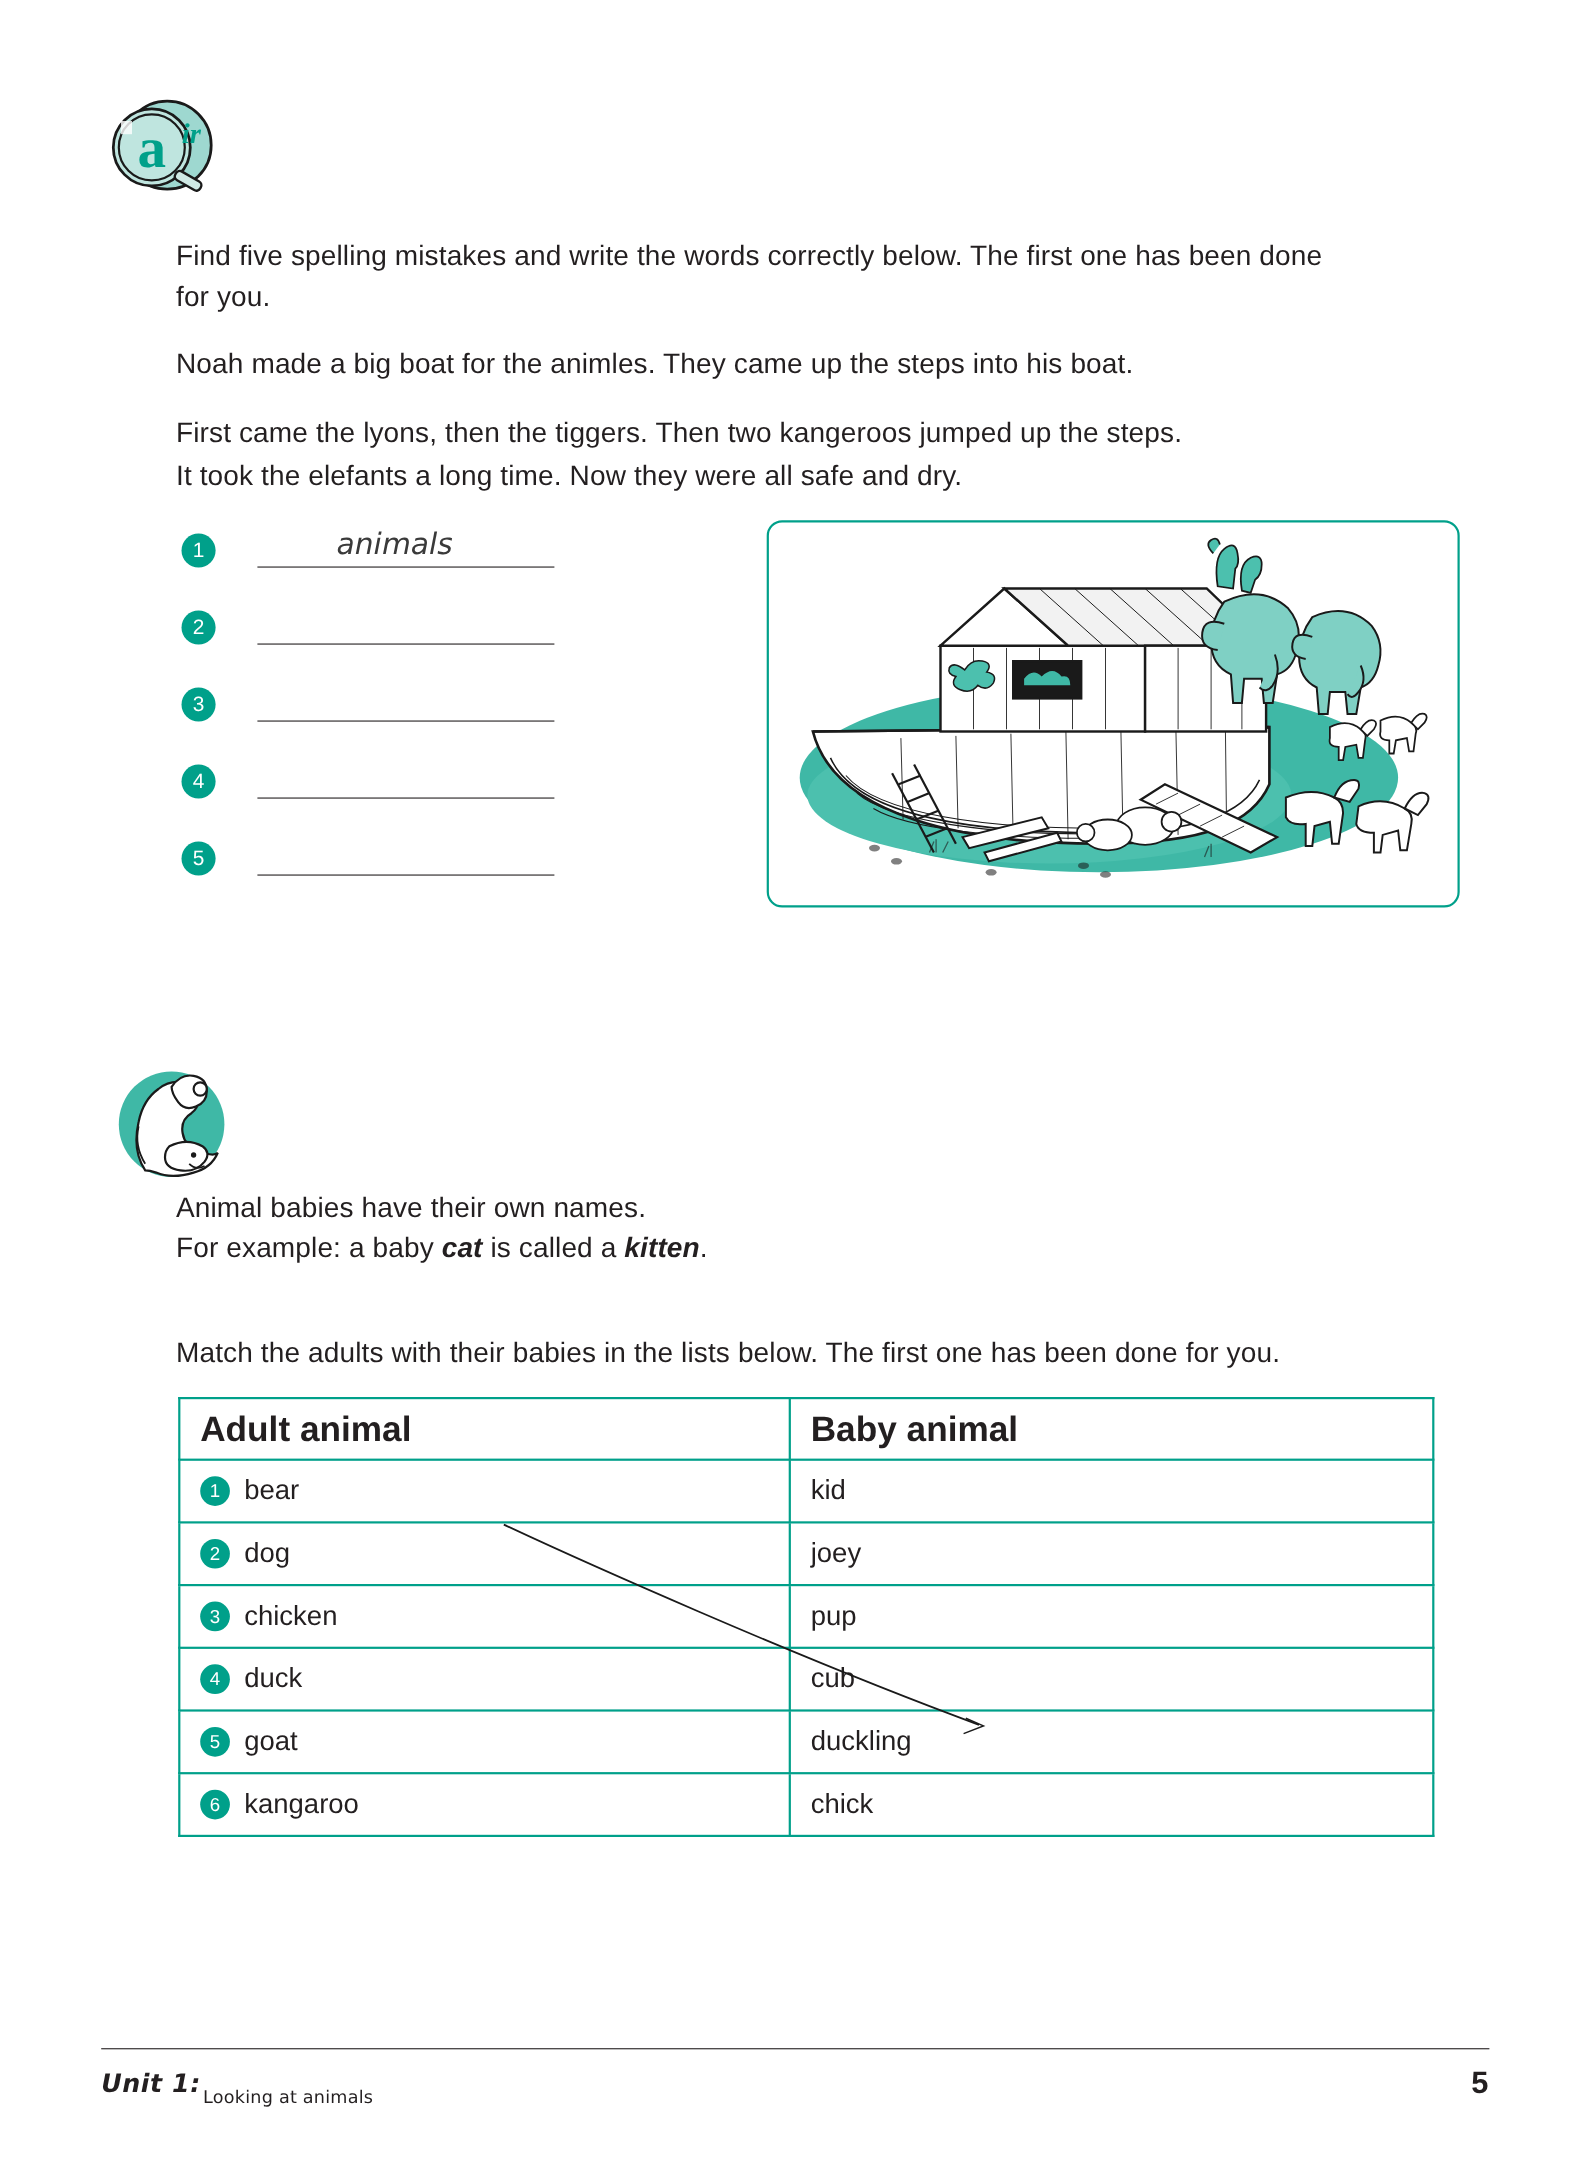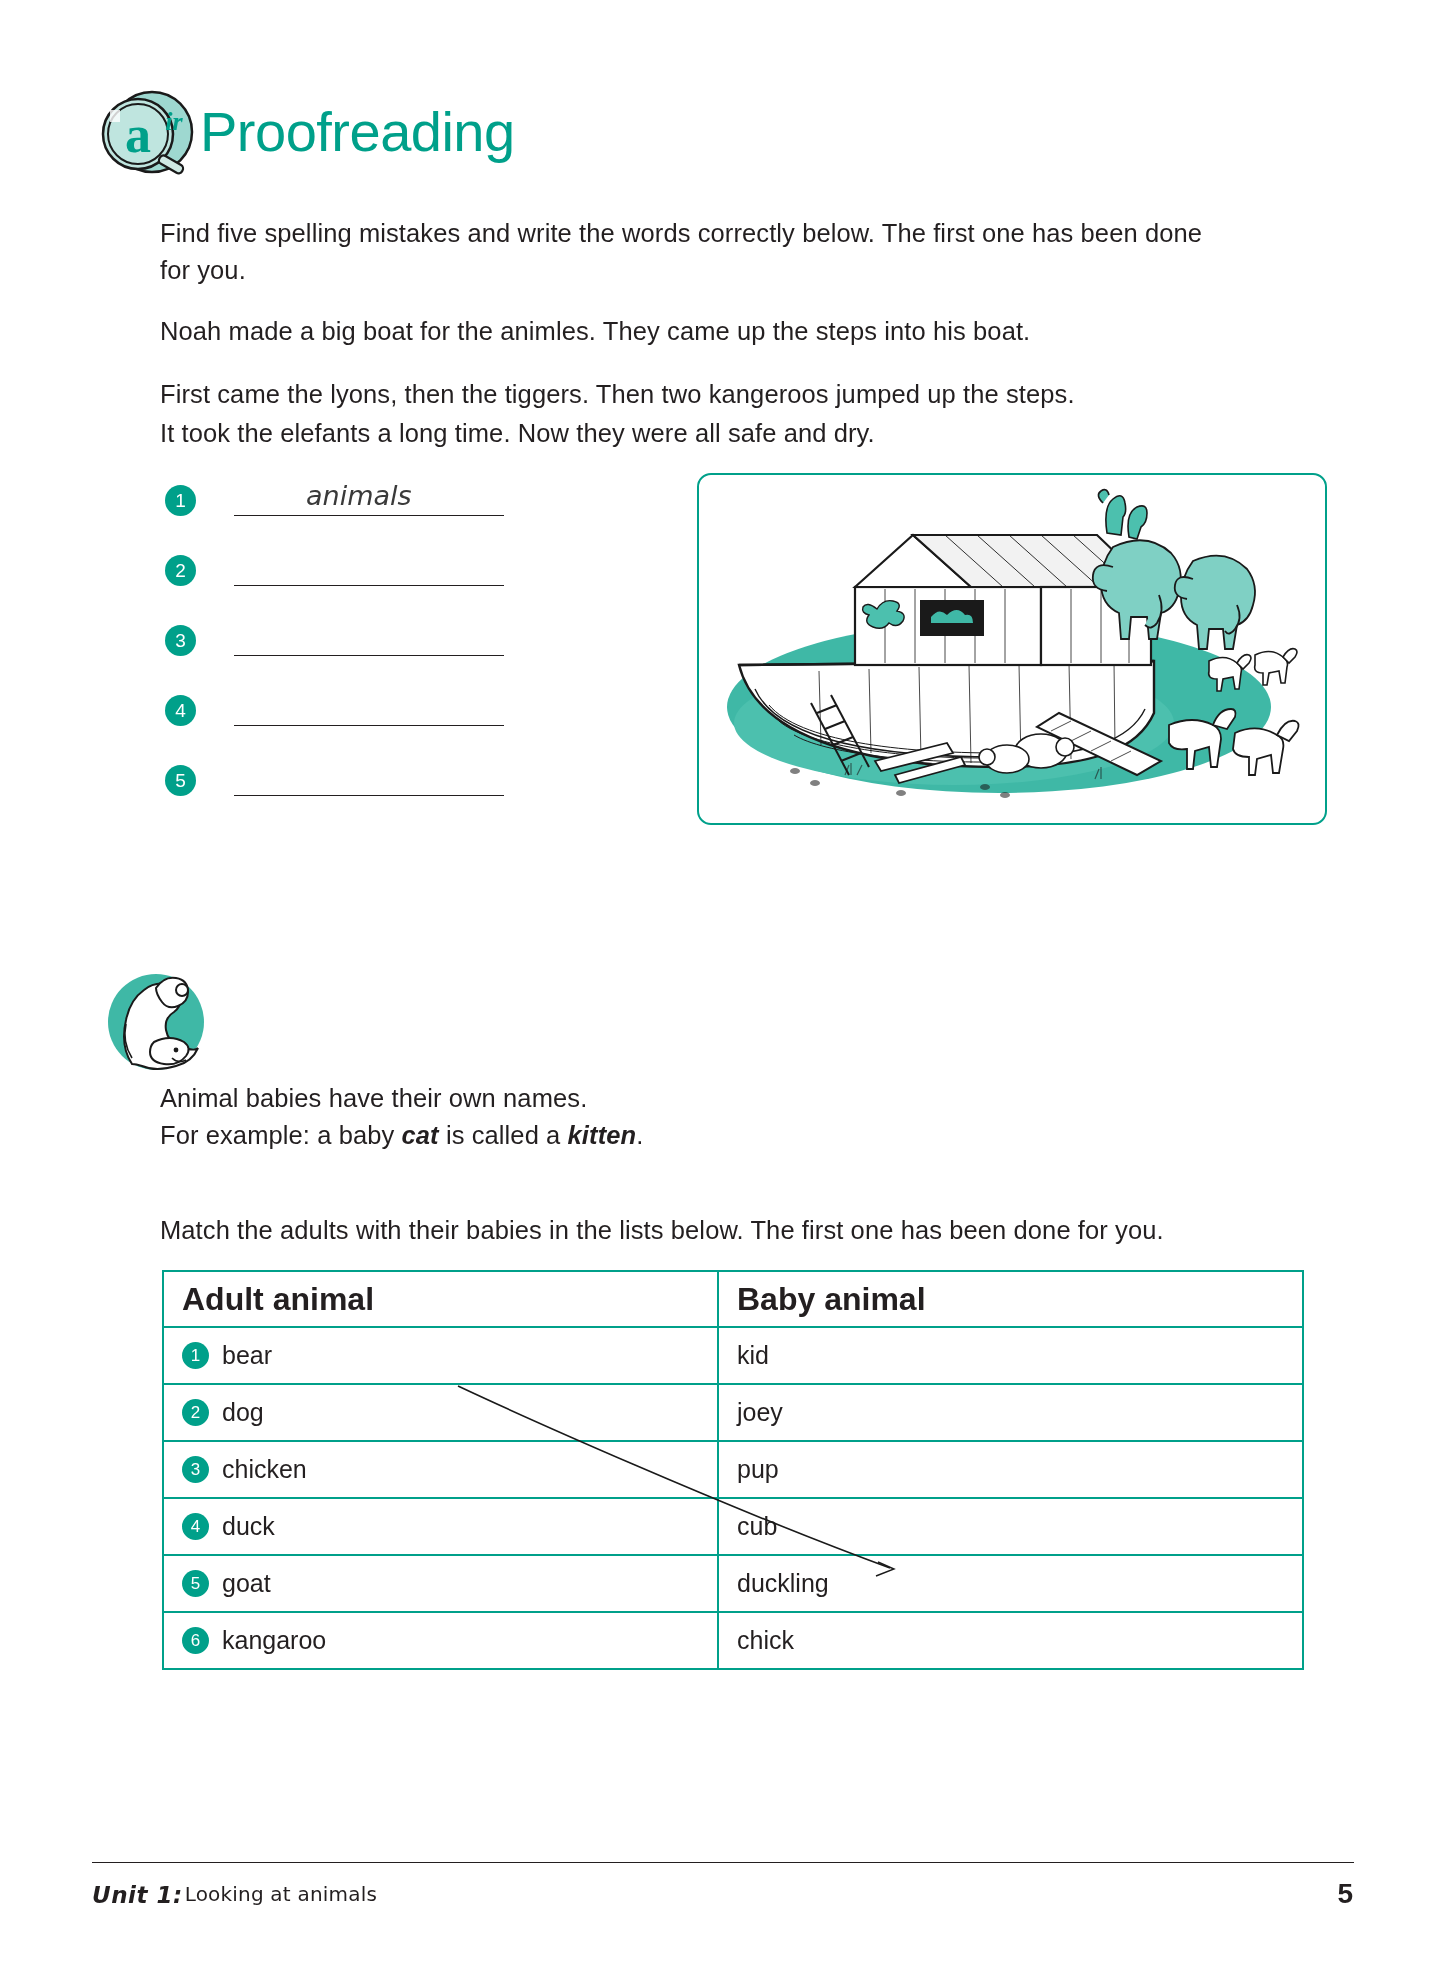--- a/index.html
+++ b/index.html
@@ -146,22 +146,23 @@
   }
   .footer-unit {
     font-family: "DejaVu Sans", sans-serif;
     font-style: italic;
     font-weight: bold;
     font-size: 23px;
     letter-spacing: 0.5px;
   }
   .footer-sub {
     font-family: "DejaVu Sans", sans-serif;
-    font-size: 20px;
+    font-size: 16px;
     letter-spacing: 0.2px;
+    margin-top: 15px;
   }
   .footer-page {
     position: absolute;
     right: 92px; top: 1878px;
     font-size: 28px;
     font-weight: bold;
   }
 
   .match-line { position: absolute; pointer-events: none; }
   b.bword { font-weight: bold; font-style: italic; text-align: right; }
@@ -176,21 +177,20 @@
       <svg width="108" height="108" viewBox="0 0 108 108">
         <circle cx="60" cy="54" r="40" fill="#9ed8d0" stroke="#1a1a1a" stroke-width="2.5"></circle>
         <circle cx="46" cy="56" r="35" fill="#bfe5df" stroke="#1a1a1a" stroke-width="2.5"></circle>
         <circle cx="46" cy="56" r="30" fill="none" stroke="#1a1a1a" stroke-width="2"></circle>
         <rect x="18" y="32" width="10" height="12" fill="#ffffff" opacity="0.8"></rect>
         <text x="46" y="74" font-family="'Liberation Serif', serif" font-size="52" font-weight="bold" fill="#00a08a" text-anchor="middle">a</text>
         <text x="82" y="52" font-family="'Liberation Serif', serif" font-size="26" font-style="italic" font-weight="bold" fill="#00a08a" text-anchor="middle">ir</text>
         <rect x="70" y="76" width="26" height="9" rx="4" fill="#cfe9e4" stroke="#1a1a1a" stroke-width="2.2" transform="rotate(30 70 76)"></rect>
       </svg>
     </span>
-    <span class="head-title">Proofreading</span>
   </div>
 
   <div class="para" style="left:160px; top:215px; width:1045px;">Find five spelling mistakes and write the words correctly below. The first one has been done for you.</div>
 
   <div class="para" style="left:160px; top:313px; width:1100px;">Noah made a big boat for the animles. They came up the steps into his boat.</div>
   <div class="para" style="left:160px; top:376px; width:1100px;">First came the lyons, then the tiggers. Then two kangeroos jumped up the steps.</div>
   <div class="para" style="left:160px; top:415px; width:1100px;">It took the elefants a long time. Now they were all safe and dry.</div>
 
   <div class="numline" style="left:165px; top:485px;">
     <span class="numbadge">1</span>

